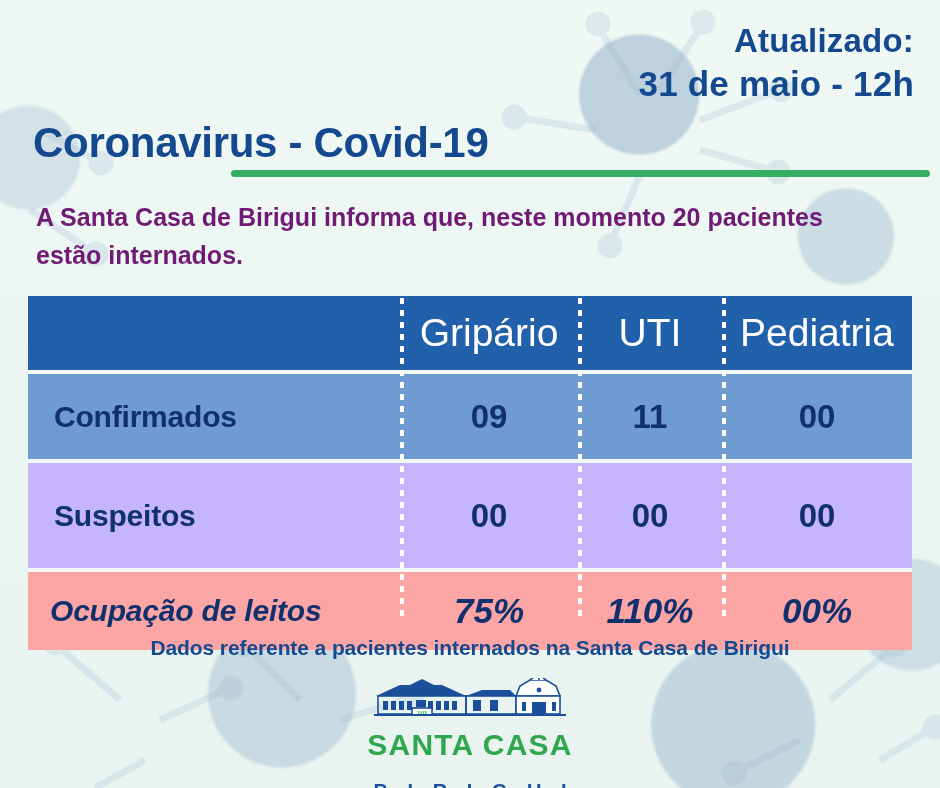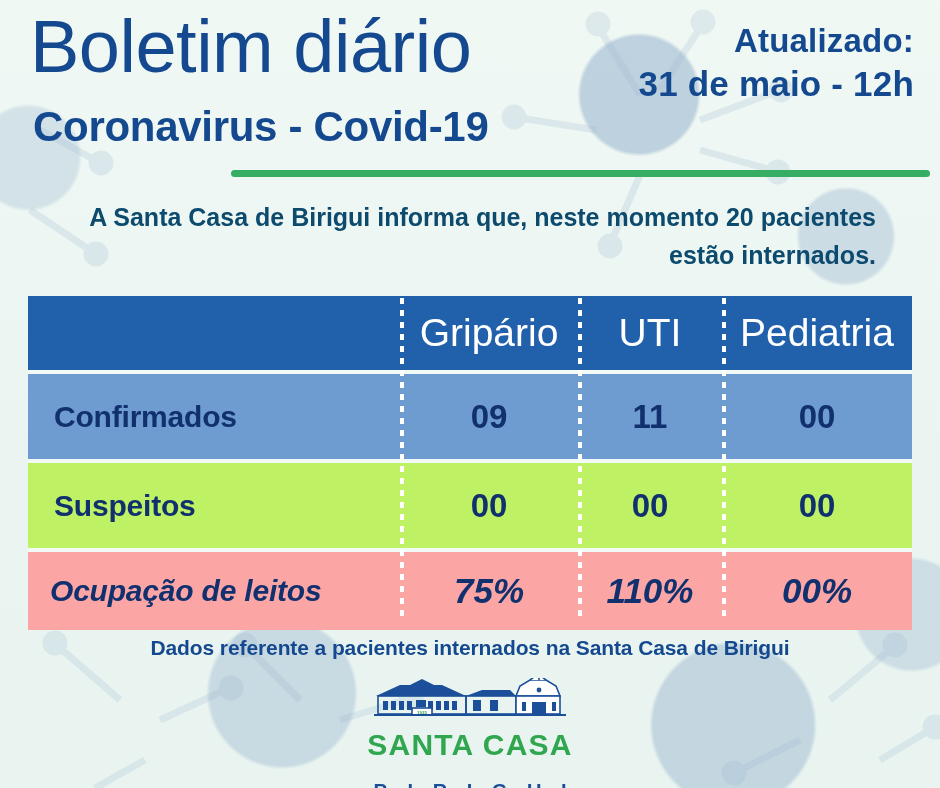--- a/index.html
+++ b/index.html
@@ -55,21 +55,21 @@
     font-size: 74px;
     line-height: 1;
     font-weight: 400;
     color: #14498f;
     letter-spacing: -0.5px;
     white-space: nowrap;
   }
   .title-sub {
     position: absolute;
     left: 33px;
-    top: 106px;
+    top: 122px;
     font-size: 42px;
     line-height: 1;
     font-weight: 700;
     color: #14498f;
     letter-spacing: -0.3px;
     white-space: nowrap;
   }
   .update-block {
     position: absolute;
     right: 26px;
@@ -103,22 +103,21 @@
 
   
   .intro {
     position: absolute;
     left: 36px;
     top: 198px;
     width: 840px;
     font-size: 25px;
     font-weight: 700;
     line-height: 1.52;
-    color: #0c4a6e;
-    text-align: right;
+    color: #701a75;
   }
 
   
   .table {
     position: absolute;
     left: 28px;
     top: 296px;
     width: 884px;
     border-collapse: collapse;
     table-layout: fixed;
@@ -144,22 +143,22 @@
   }
   .row-head td.lbl { background: #2160ab; }
 
   .row-a td {
     height: 85px;
     background: #6e9bd0;
     color: #11306e;
     vertical-align: middle;
   }
   .row-b td {
-    height: 85px;
-    background: #bef264;
+    height: 105px;
+    background: #c4b5fd;
     color: #11306e;
     vertical-align: middle;
   }
   .row-c td {
     height: 78px;
     background: #fca5a5;
     color: #11306e;
     vertical-align: middle;
     font-style: italic;
   }
@@ -293,21 +292,20 @@
           <circle cx="935" cy="727" r="9"></circle>
         <line x1="40" y1="130" x2="95" y2="160"></line>
           <circle cx="101" cy="163" r="9"></circle>
         <line x1="30" y1="210" x2="90" y2="250"></line>
           <circle cx="96" cy="254" r="9"></circle>
       </g>
     </svg>
   </div>
 
   <div class="header">
-    <div class="title-main">Boletim diário</div>
     <div class="title-sub">Coronavirus - Covid-19</div>
 
     <div class="update-block">
       <div class="update-label">Atualizado:</div>
       <div class="update-value">31 de maio - 12h</div>
     </div>
 
     <div class="green-rule"></div>
   </div>
 

